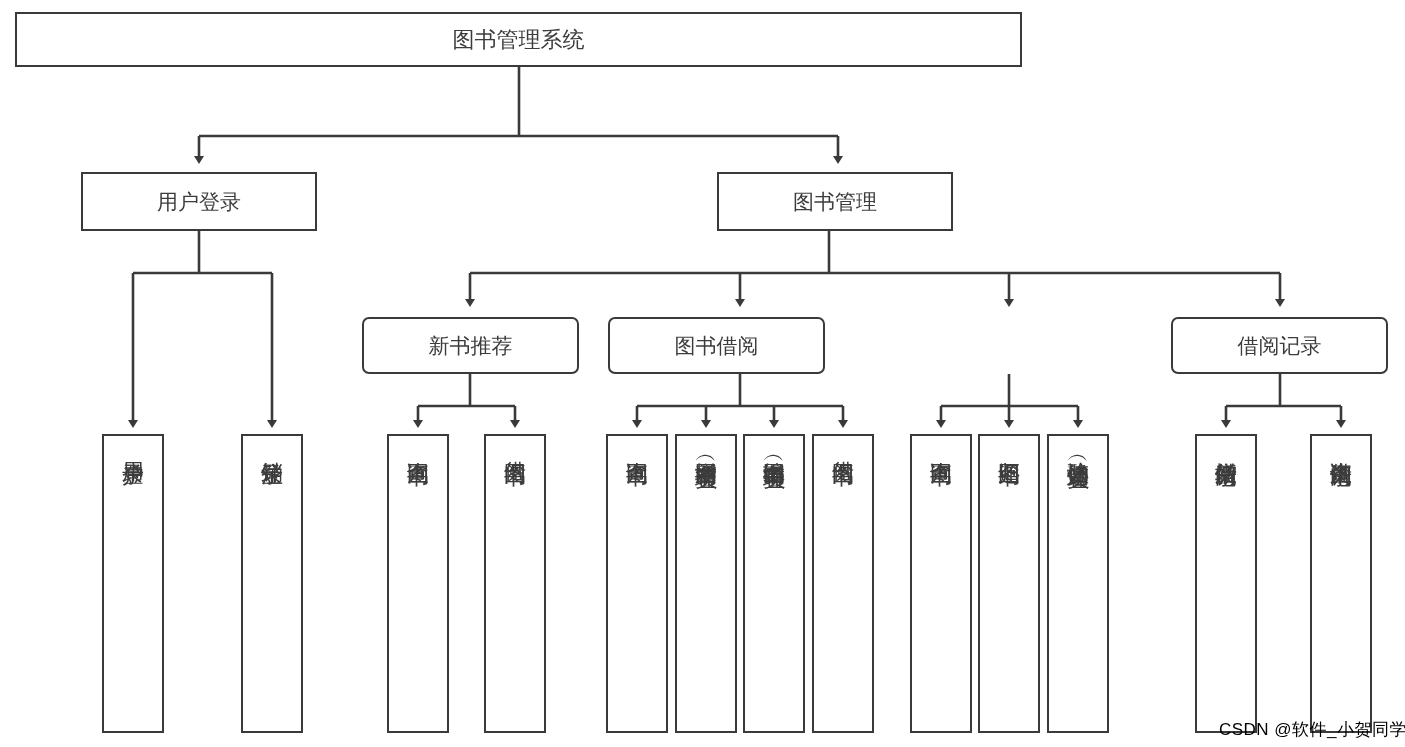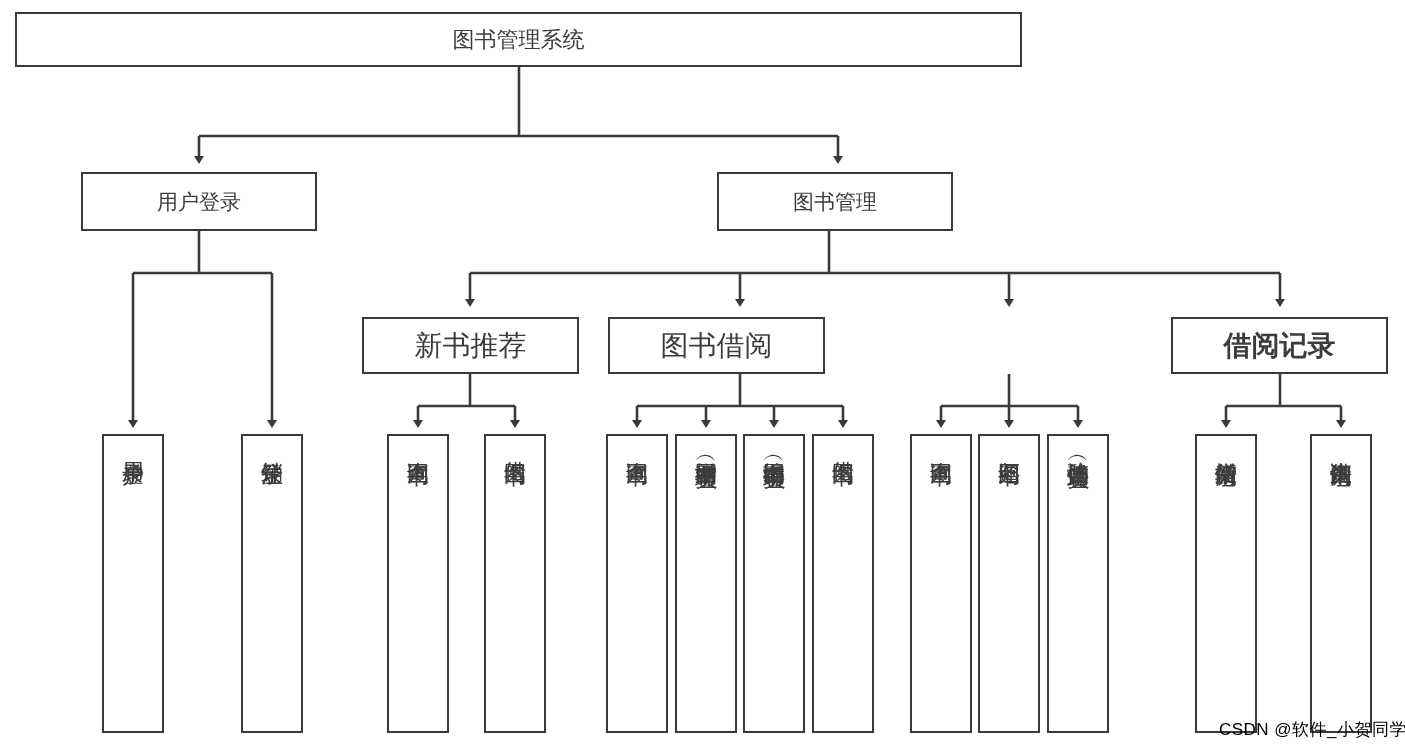--- a/index.html
+++ b/index.html
@@ -20,21 +20,21 @@
     background:#ffffff;
     border:2px solid #3a3a3a;
     display:flex;
     align-items:center;
     justify-content:center;
     color:#3c3c3c;
     z-index:2;
   }
   .node.root{font-size:22px;}
   .node.l2{font-size:21px;}
-  .node.l3{font-size:28px;}
+  .node.l3{font-size:21px;border-radius:7px;}
 
   .node.leaf{
     align-items:flex-start;
     justify-content:center;
     padding-top:8px;
   }
   .leaf-label{
     writing-mode:vertical-rl;
     text-orientation:upright;
     font-size:22px;
@@ -120,21 +120,21 @@
   <div class="node l2" style="left:717px;top:172px;width:236px;height:59px;">
     <span>图书管理</span>
   </div>
 
   <div class="node l3" style="left:362px;top:317px;width:217px;height:57px;">
     <span>新书推荐</span>
   </div>
   <div class="node l3" style="left:608px;top:317px;width:217px;height:57px;">
     <span>图书借阅</span>
   </div>
-  <div class="node l3" style="left:1171px;top:317px;width:217px;height:57px;font-weight:bold;">
+  <div class="node l3" style="left:1171px;top:317px;width:217px;height:57px;">
     <span>借阅记录</span>
   </div>
 
   <div class="node leaf" style="left:102px;top:434px;width:62px;height:299px;">
     <span class="leaf-label">用户登录</span>
   </div>
   <div class="node leaf" style="left:241px;top:434px;width:62px;height:299px;">
     <span class="leaf-label">注销登录</span>
   </div>
 

